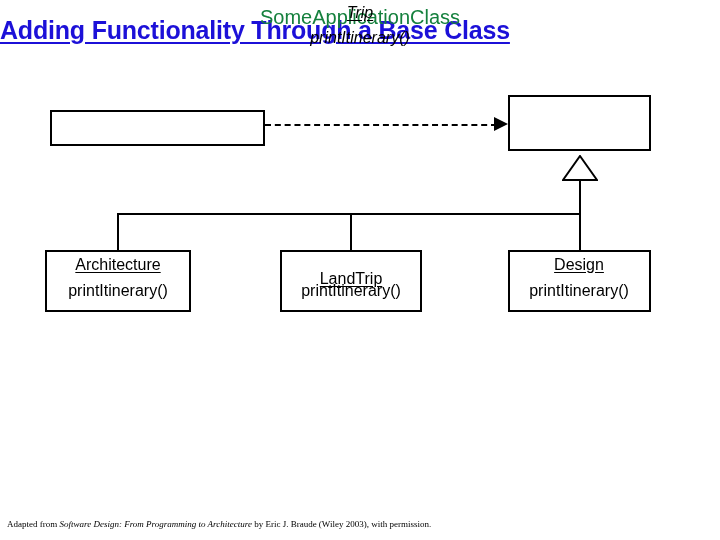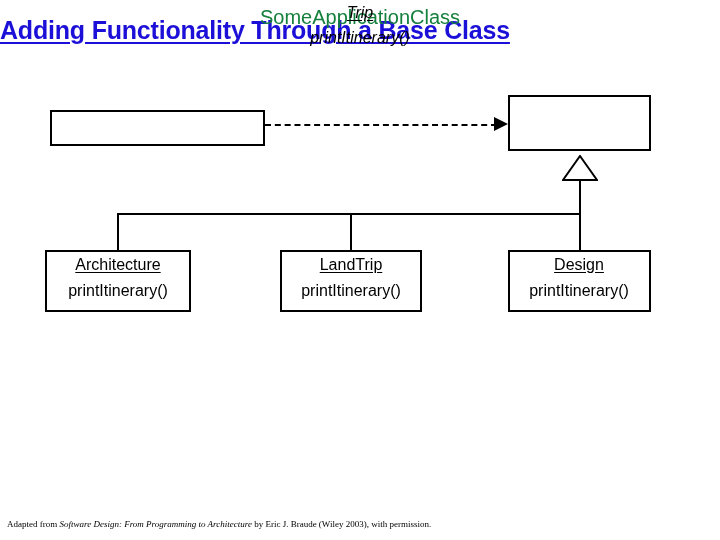--- a/index.html
+++ b/index.html
@@ -243,21 +243,21 @@
 
   <div id="box-trip" class="uml-box"></div>
   <div id="trip-name" class="uml-name abstract">Trip</div>
   <div id="trip-op" class="uml-op abstract">printItinerary()</div>
 
   <div id="box-standardtrip" class="uml-box"></div>
   <div class="uml-name sub-name" style="left:118px; top:257px; transform:translateX(-50%);">Architecture</div>
   <div class="uml-op sub-op" style="left:118px; top:283px; transform:translateX(-50%);">printItinerary()</div>
 
   <div id="box-landtrip" class="uml-box"></div>
-  <div class="uml-name sub-name" style="left:351px; top:257px; transform:translateX(-50%);">LandTrip</div>
+  <div class="uml-name sub-name" style="left:351px; top:271px; transform:translateX(-50%);">LandTrip</div>
   <div class="uml-op sub-op" style="left:351px; top:283px; transform:translateX(-50%);">printItinerary()</div>
 
   <div id="box-seatrip" class="uml-box"></div>
   <div class="uml-name sub-name" style="left:579px; top:257px; transform:translateX(-50%);">Design</div>
   <div class="uml-op sub-op" style="left:579px; top:283px; transform:translateX(-50%);">printItinerary()</div>
 
   <div id="credit">
     <span>Adapted from </span><span class="book">Software Design: From Programming to Architecture</span><span> by Eric J. Braude (Wiley 2003), with permission.</span>
   </div>
 

